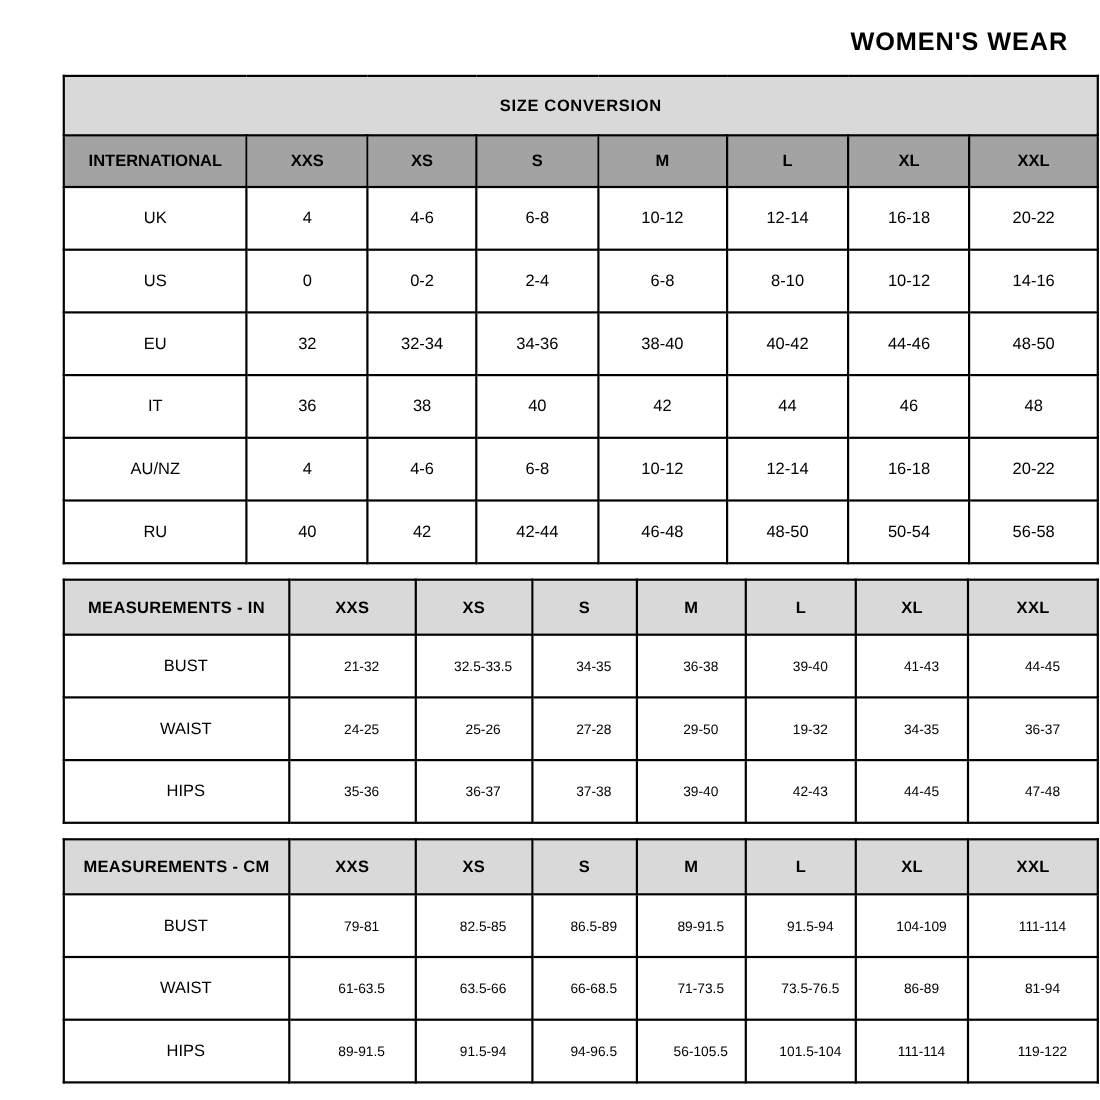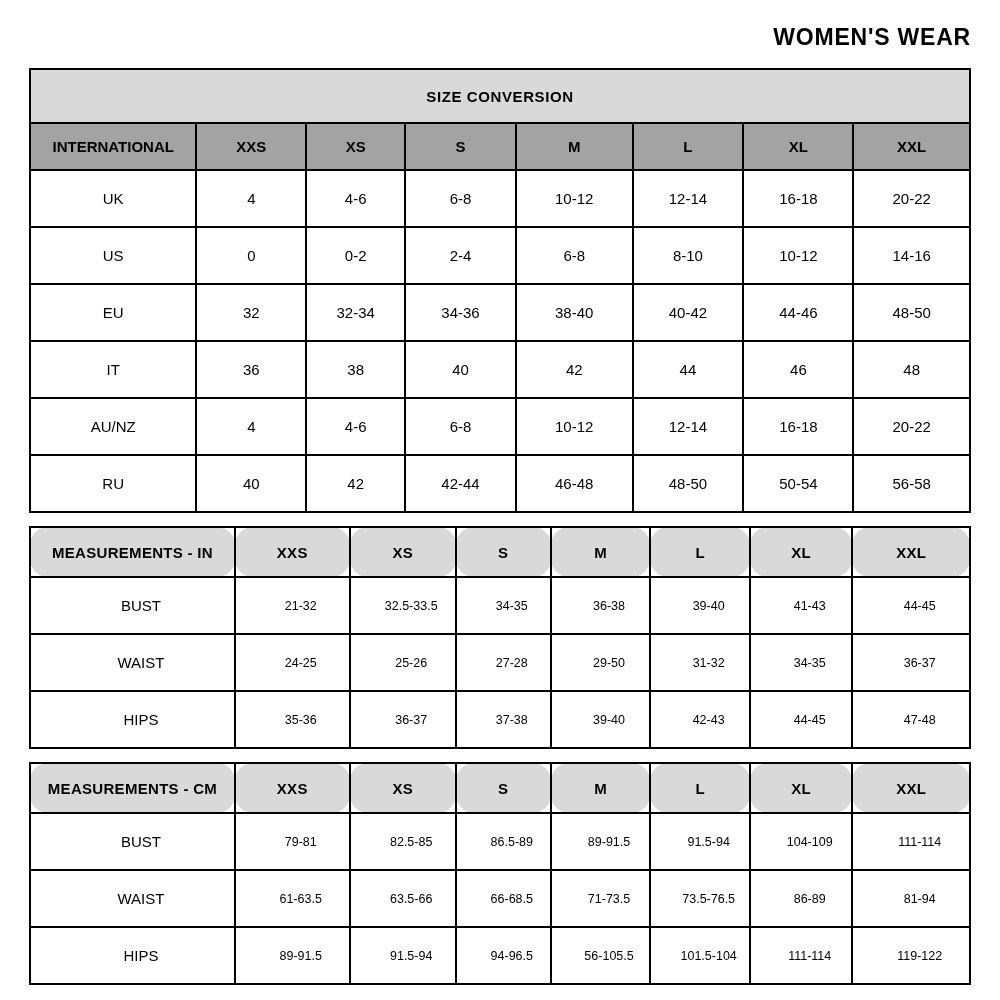--- a/index.html
+++ b/index.html
@@ -19,20 +19,21 @@
     text-align: right;
     font-size: 23px;
     font-weight: 700;
     letter-spacing: 0.8px;
     margin: 12px 0 17px 0;
   }
   table {
     width: 100%;
     border-collapse: collapse;
     table-layout: fixed;
+    margin-left: 28px;
   }
   td {
     border: 2px solid #000000;
     text-align: center;
     vertical-align: middle;
     padding: 0 3px;
     overflow: hidden;
   }
   .gap { height: 13px; }
 
@@ -49,21 +50,20 @@
   #t-size tr.header-row td { height: 47px; font-size: 15px; font-weight: 700; background: #a3a3a3; }
   #t-size tr.data-row td { height: 57px; font-size: 15px; font-weight: 400; }
 
   
   .meas tr.header-row td {
     background: #d9d9d9;
     height: 50px;
     font-size: 15px;
     font-weight: 700;
     letter-spacing: 0.3px;
-    border-radius: 18px;
   }
   .meas tr.data-row td { height: 57px; font-size: 12.5px; padding-left: 20px; }
   .meas tr.data-row td.label-cell { font-size: 15px; }
 </style>
 </head>
 <body>
 
 <div class="page">
 
   <h1 class="title">WOMEN'S WEAR</h1>
@@ -189,21 +189,21 @@
           <td class="value-cell">39-40</td>
           <td class="value-cell">41-43</td>
           <td class="value-cell">44-45</td>
         </tr>
         <tr class="data-row">
           <td class="label-cell">WAIST</td>
           <td class="value-cell">24-25</td>
           <td class="value-cell">25-26</td>
           <td class="value-cell">27-28</td>
           <td class="value-cell">29-50</td>
-          <td class="value-cell">31-32</td>
+          <td class="value-cell">19-32</td>
           <td class="value-cell">34-35</td>
           <td class="value-cell">36-37</td>
         </tr>
         <tr class="data-row">
           <td class="label-cell">HIPS</td>
           <td class="value-cell">35-36</td>
           <td class="value-cell">36-37</td>
           <td class="value-cell">37-38</td>
           <td class="value-cell">39-40</td>
           <td class="value-cell">42-43</td>

